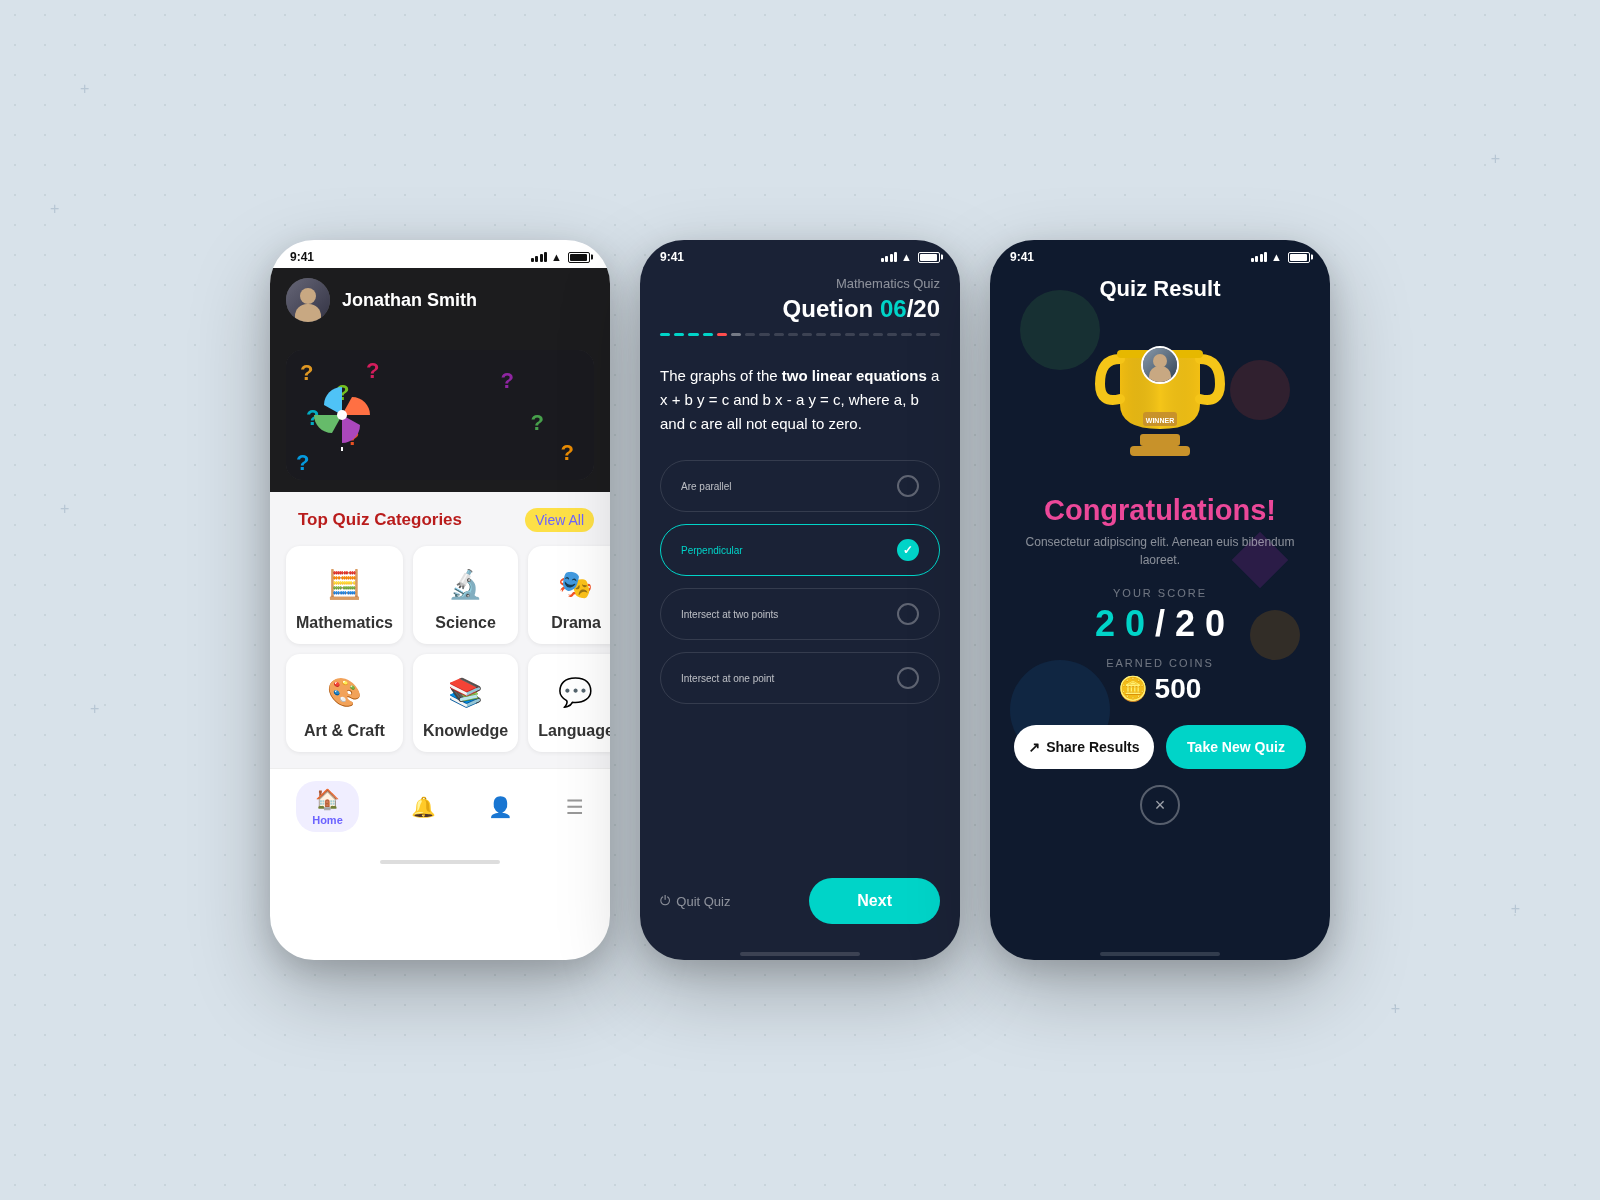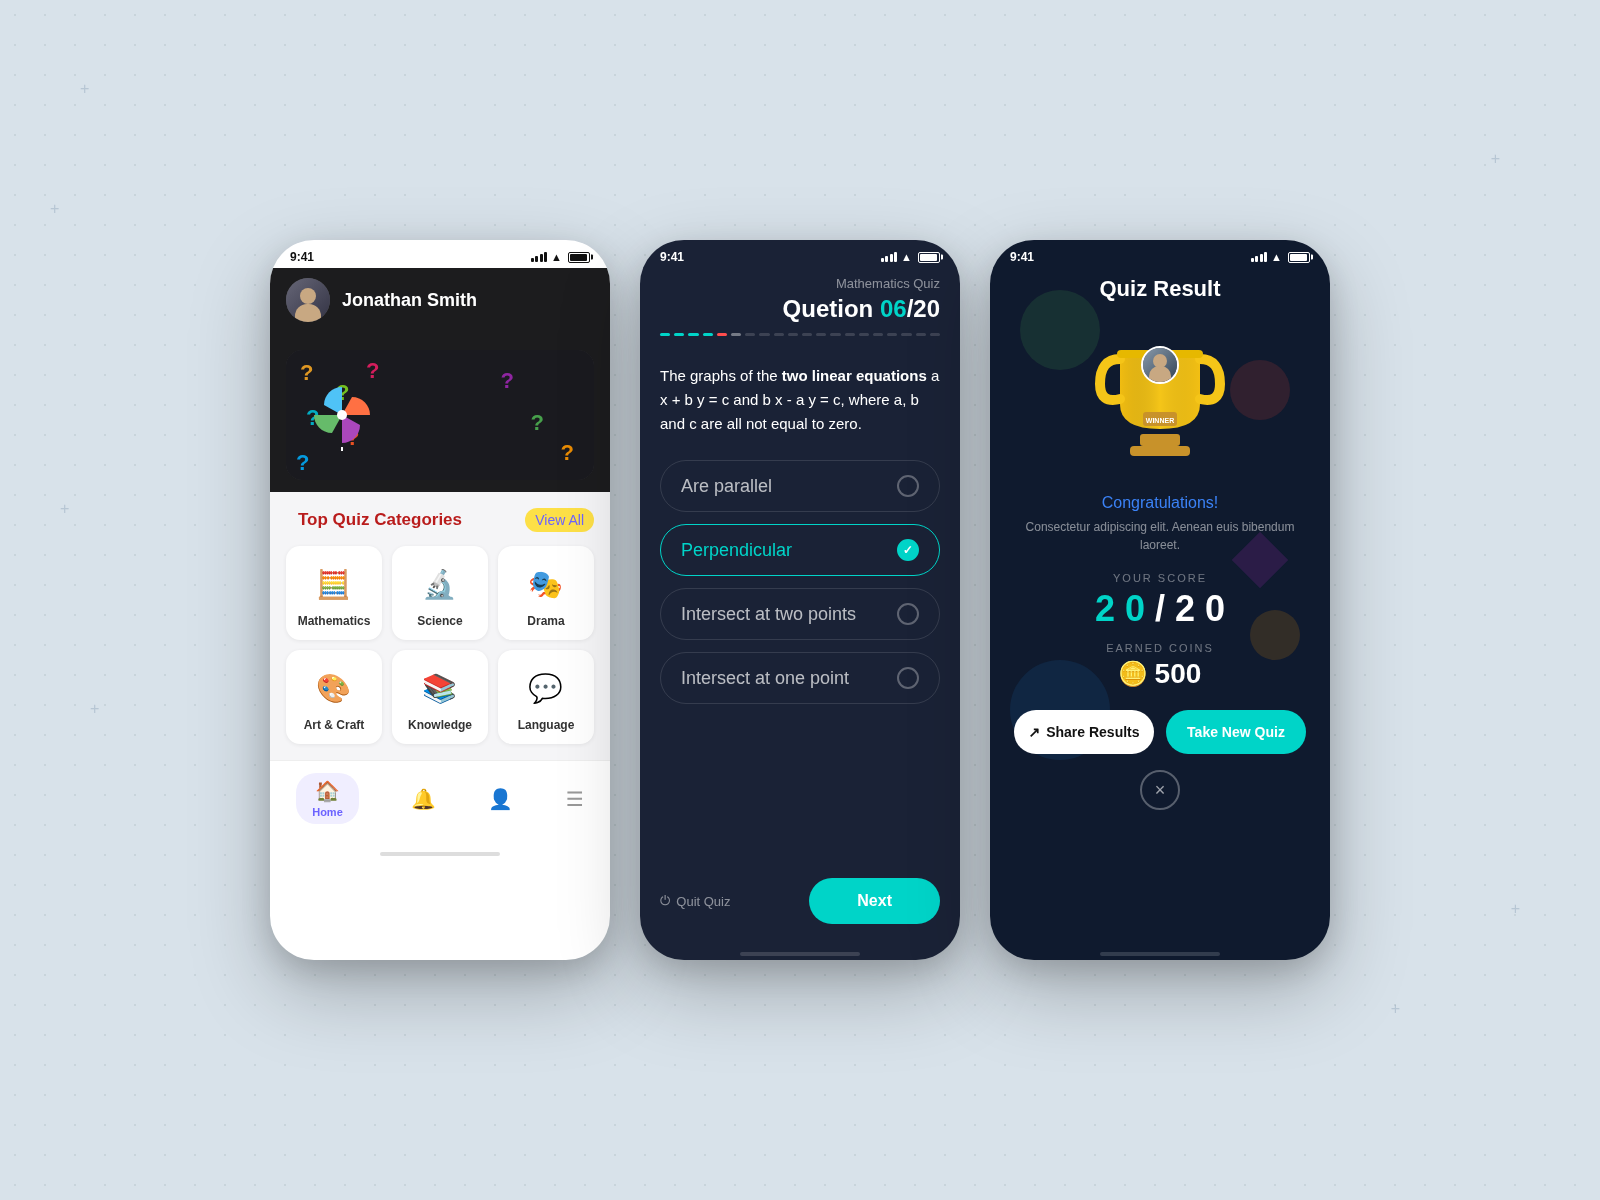--- a/index.html
+++ b/index.html
@@ -287,21 +287,21 @@
     }
     .cat-icon {
       width: 44px;
       height: 44px;
       display: flex;
       align-items: center;
       justify-content: center;
       font-size: 28px;
     }
     .cat-label {
-      font-size: 12px;
+      font-size: 16px;
       font-weight: 600;
       color: #333;
       text-align: center;
     }
 
     
     .bottom-nav {
       background: #fff;
       border-top: 1px solid #eee;
       display: flex;
@@ -388,21 +388,21 @@
 
     .answer-option {
       border: 1.5px solid rgba(255,255,255,0.12);
       border-radius: 30px;
       padding: 14px 20px;
       margin-bottom: 12px;
       display: flex;
       align-items: center;
       justify-content: space-between;
       color: rgba(255,255,255,0.7);
-      font-size: 18px;
+      font-size: 10px;
       cursor: pointer;
     }
     .answer-option.correct {
       border-color: #00d4c8;
       color: #00d4c8;
     }
     .radio-circle {
       width: 22px;
       height: 22px;
       border-radius: 50%;
@@ -477,23 +477,23 @@
       border-radius: 50%;
       background: #667;
       border: 2px solid #fff;
       overflow: hidden;
       display: flex;
       align-items: flex-end;
       justify-content: center;
     }
 
     .congrats-title {
-      color: #3b82f6;
-      font-size: 16px;
-      font-weight: 400;
+      color: #ec4899;
+      font-size: 29px;
+      font-weight: 700;
       text-align: center;
       margin-bottom: 6px;
     }
     .congrats-desc {
       color: rgba(255,255,255,0.5);
       font-size: 12px;
       text-align: center;
       line-height: 1.5;
       margin-bottom: 18px;
     }

